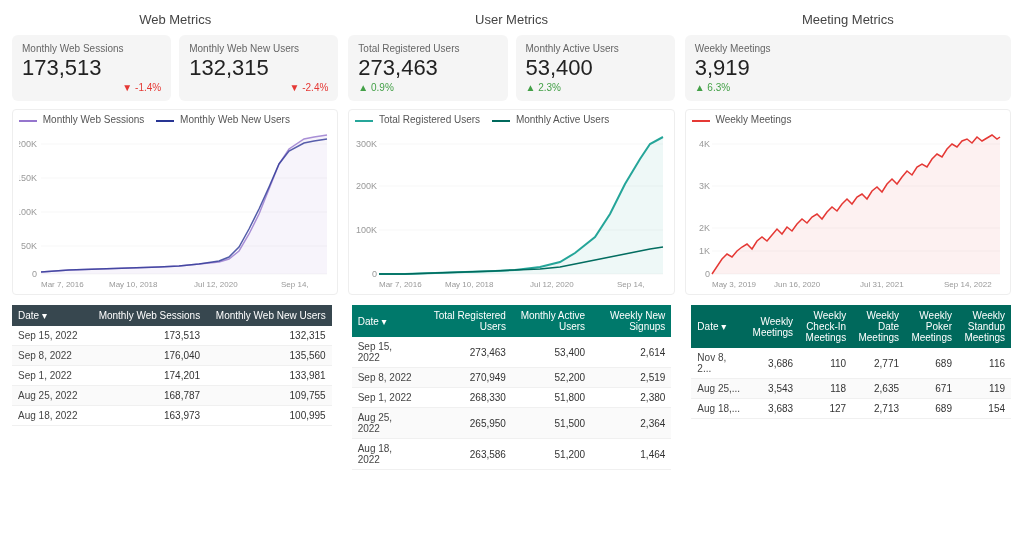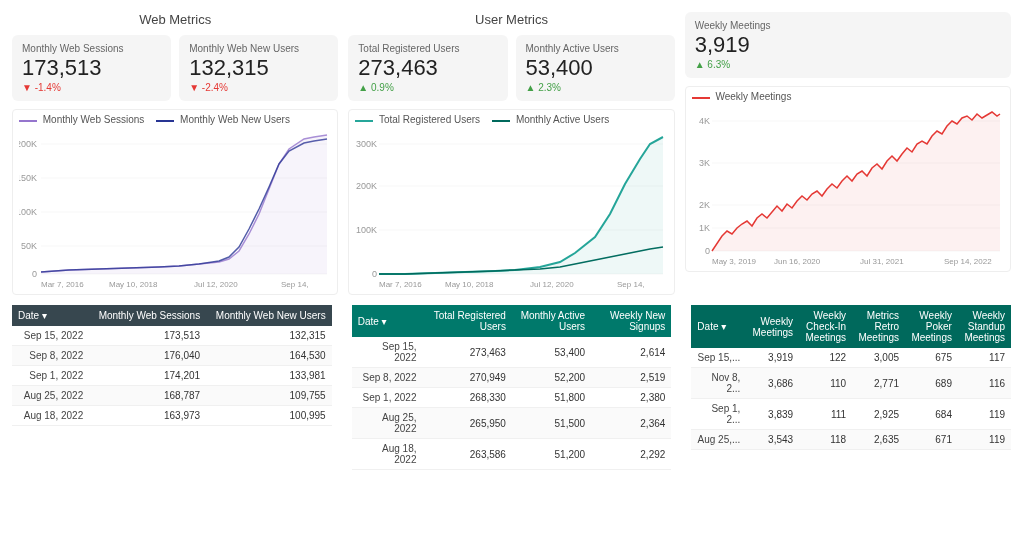--- a/index.html
+++ b/index.html
@@ -11,41 +11,41 @@
     .section { flex: 1; }
     
     .section-title { text-align: center; font-size: 13px; font-weight: 500; color: #444; margin-bottom: 8px; }
     
     .metric-cards { display: flex; gap: 8px; margin-bottom: 8px; }
     .metric-card { background: #f5f5f5; border-radius: 6px; padding: 8px 10px; flex: 1; }
     .metric-card.single { flex: 1; }
     .metric-label { font-size: 10px; color: #666; margin-bottom: 2px; }
     .metric-value { font-size: 22px; font-weight: 300; color: #222; line-height: 1.1; }
     .metric-change { font-size: 10px; margin-top: 2px; }
-    .metric-change.negative { color: #e53935; }
+    .metric-change.negative { color: #e53935; text-align: right; }
     .metric-change.positive { color: #43a047; }
     
     .chart-area { background: #fff; border: 1px solid #eee; border-radius: 4px; padding: 4px 6px 2px 6px; }
     .chart-legend { display: flex; gap: 12px; margin-bottom: 4px; font-size: 10px; color: #555; align-items: center; }
     .legend-line { display: inline-block; width: 18px; height: 2px; margin-right: 3px; vertical-align: middle; }
     
     svg text { font-family: -apple-system, BlinkMacSystemFont, sans-serif; }
     
     
     .tables-row { display: flex; gap: 20px; }
     .table-section { flex: 1; overflow: hidden; }
     
     table { width: 100%; border-collapse: collapse; font-size: 10px; }
     thead tr { background: #00695c; color: #fff; }
     .table-web thead tr { background: #37474f; }
     .table-meeting thead tr { background: #00695c; }
     th { padding: 5px 6px; font-weight: 500; font-size: 10px; text-align: right; }
     th:first-child { text-align: left; }
     td { padding: 4px 6px; border-bottom: 1px solid #f0f0f0; text-align: right; }
-    td:first-child { text-align: right; color: #444; }
+    td:first-child { text-align: left; color: #444; }
     tr:nth-child(even) { background: #fafafa; }
     
     .table-web thead tr { background: #37474f; }
     .table-user thead tr { background: #00796b; }
     .table-meeting thead tr { background: #00695c; }
   </style>
 </head>
 <body>
 
 <div class="dashboard">
@@ -155,20 +155,21 @@
           <text x="175" y="158" font-size="8" fill="#999">Jul 12, 2020</text>
           <text x="262" y="158" font-size="8" fill="#999">Sep 14,</text>
           <text x="50" y="166" font-size="8" fill="#999">Apr 8, 2017</text>
           <text x="138" y="166" font-size="8" fill="#999">Jun 11, 2019</text>
           <text x="220" y="166" font-size="8" fill="#999">Aug 13, 2021</text>
         </svg>
       </div>
     </div>
 
     <div class="section">
+      <div class="section-title">Meeting Metrics</div>
       <div class="metric-cards">
         <div class="metric-card single">
           <div class="metric-label">Weekly Meetings</div>
           <div class="metric-value">3,919</div>
           <div class="metric-change positive">▲ <span>6.3%</span></div>
         </div>
       </div>
       <div class="chart-area">
         <div class="chart-legend">
           <span>
@@ -219,21 +220,21 @@
         </thead>
         <tbody id="web-table-body">
             <tr>
               <td>Sep 15, 2022</td>
               <td>173,513</td>
               <td>132,315</td>
             </tr>
             <tr>
               <td>Sep 8, 2022</td>
               <td>176,040</td>
-              <td>164,530</td>
+              <td>135,560</td>
             </tr>
             <tr>
               <td>Sep 1, 2022</td>
               <td>174,201</td>
               <td>133,981</td>
             </tr>
             <tr>
               <td>Aug 25, 2022</td>
               <td>168,787</td>
               <td>109,755</td>
@@ -279,68 +280,60 @@
             <tr>
               <td>Aug 25, 2022</td>
               <td>265,950</td>
               <td>51,500</td>
               <td>2,364</td>
             </tr>
             <tr>
               <td>Aug 18, 2022</td>
               <td>263,586</td>
               <td>51,200</td>
-              <td>2,292</td>
+              <td>1,464</td>
             </tr>
           </tbody>
       </table>
     </div>
 
     <div class="table-section">
       <table class="table-meeting">
         <thead>
           <tr>
             <th style="text-align:left; min-width:55px;">Date ▾</th>
             <th>Weekly Meetings</th>
             <th>Weekly Check-In Meetings</th>
-            <th>Metrics Retro Meetings</th>
+            <th>Weekly Date Meetings</th>
             <th>Weekly Poker Meetings</th>
             <th>Weekly Standup Meetings</th>
           </tr>
         </thead>
         <tbody id="meeting-table-body">
-            <tr>
-              <td>Sep 15,...</td>
-              <td>3,919</td>
-              <td>122</td>
-              <td>3,005</td>
-              <td>675</td>
-              <td>117</td>
-            </tr>
             <tr>
               <td>Nov 8, 2...</td>
               <td>3,686</td>
               <td>110</td>
               <td>2,771</td>
               <td>689</td>
               <td>116</td>
             </tr>
             <tr>
-              <td>Sep 1, 2...</td>
-              <td>3,839</td>
-              <td>111</td>
-              <td>2,925</td>
-              <td>684</td>
-              <td>119</td>
-            </tr>
-            <tr>
               <td>Aug 25,...</td>
               <td>3,543</td>
               <td>118</td>
               <td>2,635</td>
               <td>671</td>
               <td>119</td>
             </tr>
+            <tr>
+              <td>Aug 18,...</td>
+              <td>3,683</td>
+              <td>127</td>
+              <td>2,713</td>
+              <td>689</td>
+              <td>154</td>
+            </tr>
           </tbody>
       </table>
     </div>
   </div>
 </div>
 
 </body></html>

